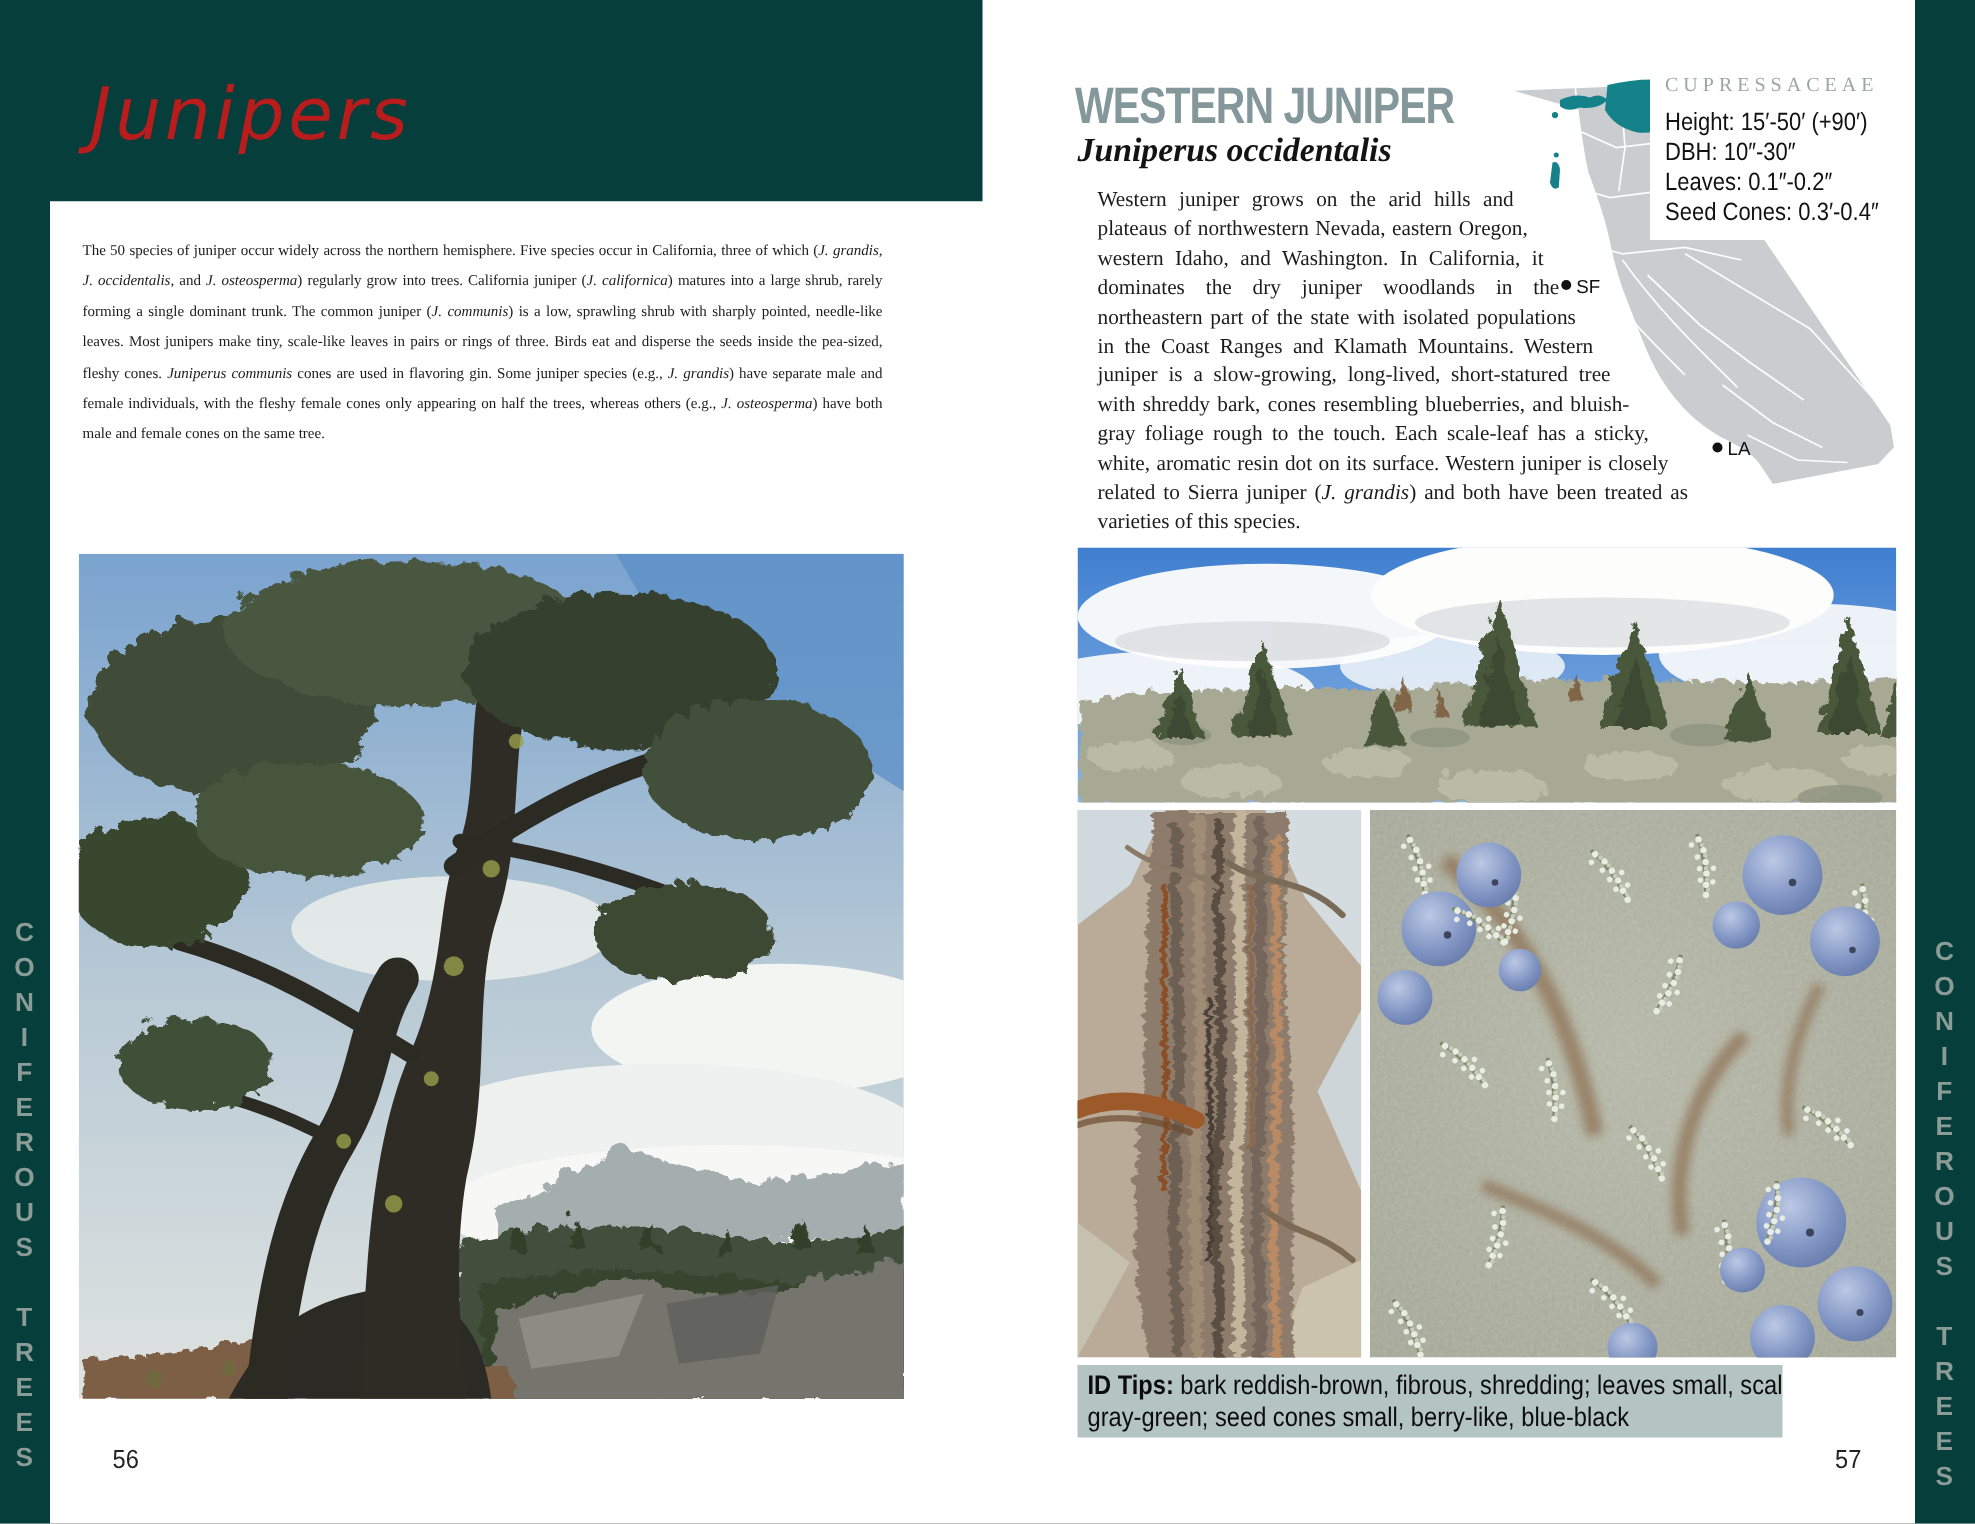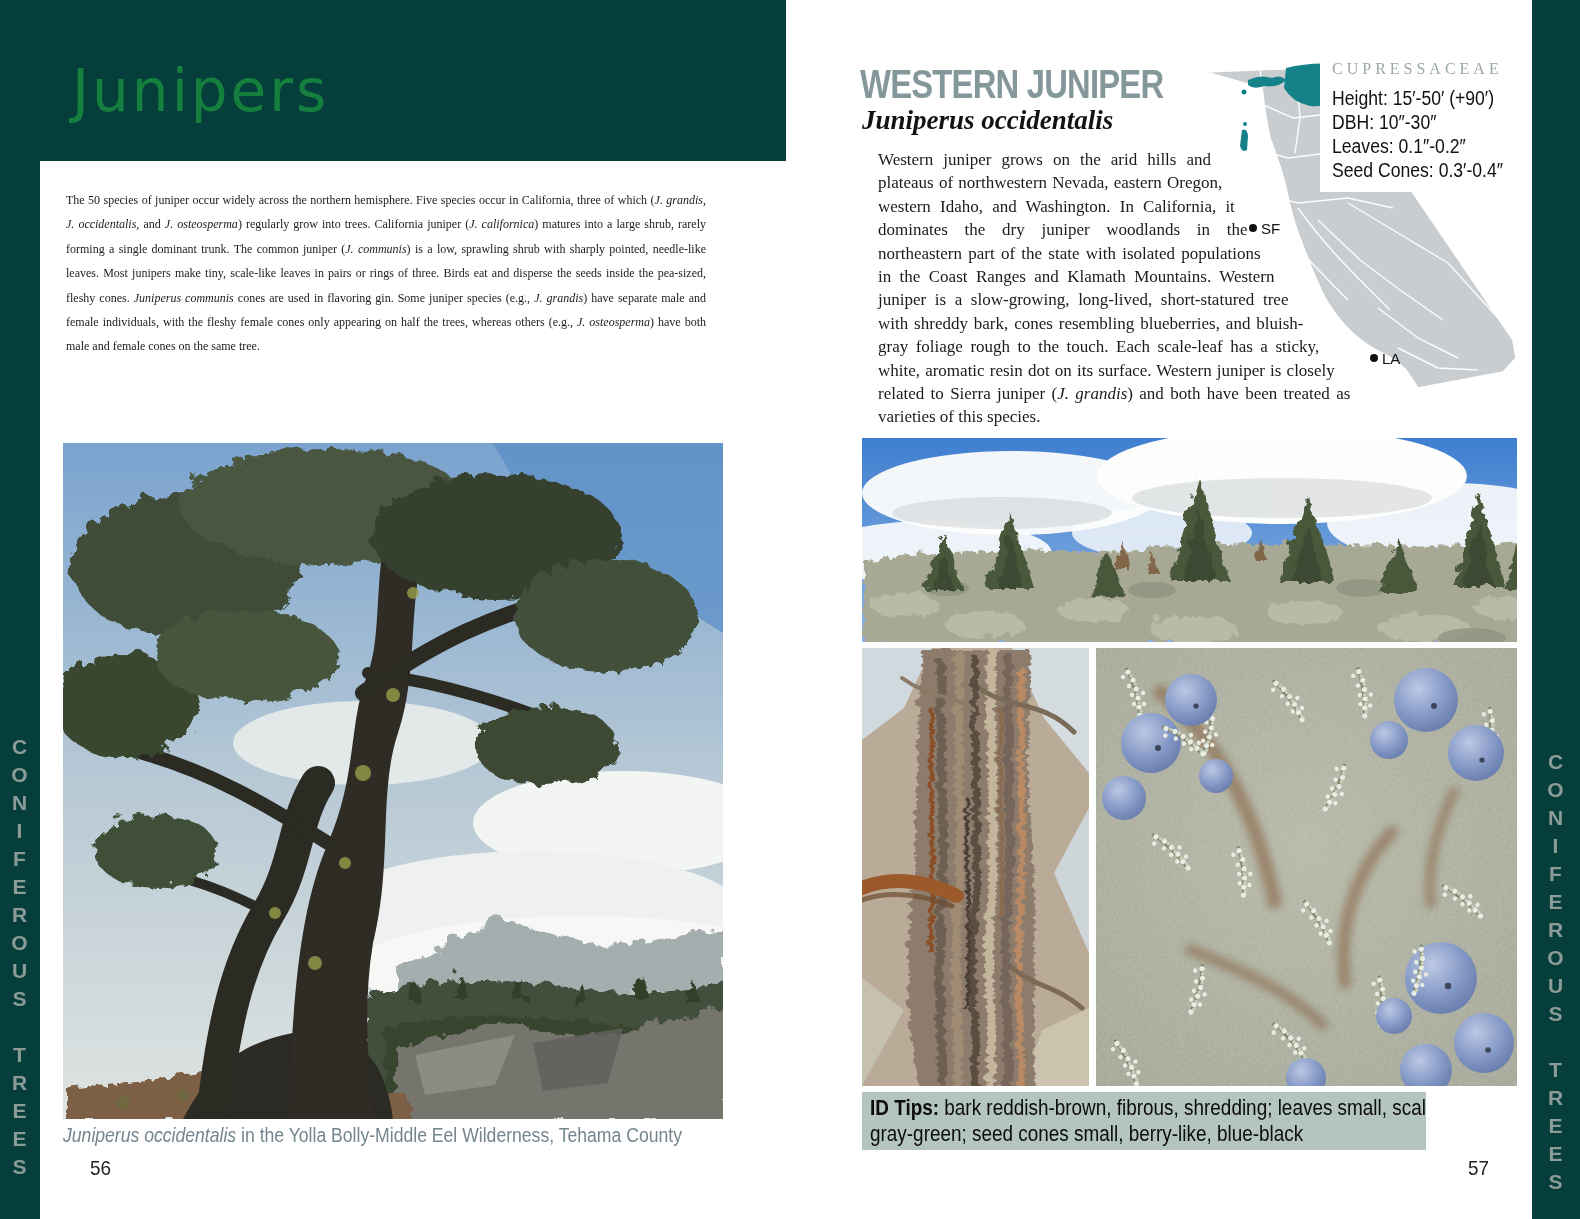--- a/index.html
+++ b/index.html
@@ -15,22 +15,22 @@
   .sidebar-text{
     position:absolute;writing-mode:vertical-rl;text-orientation:upright;
     font-family:"Liberation Sans",sans-serif;font-weight:bold;font-size:21px;
     letter-spacing:5px;color:#8b9c97;white-space:nowrap;
   }
   .sidebar-text.left{left:7px;top:735px;}
   .sidebar-text.right{left:1543px;top:750px;}
   
   .lp-title{
     position:absolute;left:72px;top:62px;
-    font-family:"DejaVu Sans",sans-serif;font-weight:400;
-    font-size:58px;letter-spacing:3px;color:#15803d;line-height:1;
+    font-family:"DejaVu Sans",sans-serif;font-style:italic;font-weight:400;
+    font-size:58px;letter-spacing:3px;color:#b91c1c;line-height:1;
   }
   .lp-body{
     position:absolute;left:66px;top:188px;width:640px;
     font-size:12px;line-height:24.4px;text-align:justify;
   }
   .lp-photo{position:absolute;left:63px;top:443px;width:660px;height:676px;}
   .lp-caption{position:absolute;left:63px;top:1124px;width:740px;}
   .lp-caption .cond{color:#74858e;font-size:20px;}
   .lp-pagenum{position:absolute;left:90px;top:1156px;}
   .pagenum{
@@ -167,23 +167,20 @@
         <circle cx="300" cy="330" r="8"></circle>
           <circle cx="282" cy="420" r="6"></circle>
           <circle cx="330" cy="252" r="7"></circle>
         <circle cx="212" cy="470" r="6"></circle>
           <circle cx="252" cy="520" r="7"></circle>
           <circle cx="350" cy="150" r="6"></circle>
       </g>
     </svg>
   </div>
 
-  <div class="lp-caption">
-    <span class="cond"><i>Juniperus occidentalis</i> in the Yolla Bolly-Middle Eel Wilderness, Tehama County</span>
-  </div>
 
   <div class="lp-pagenum">
     <span class="pagenum">56</span>
   </div>
 
   <div class="rp-title">WESTERN JUNIPER</div>
   <div class="rp-sci">Juniperus occidentalis</div>
 
   <div class="rp-map">
     <svg class="photo-frame" viewBox="0 0 322 378" aria-hidden="true">

